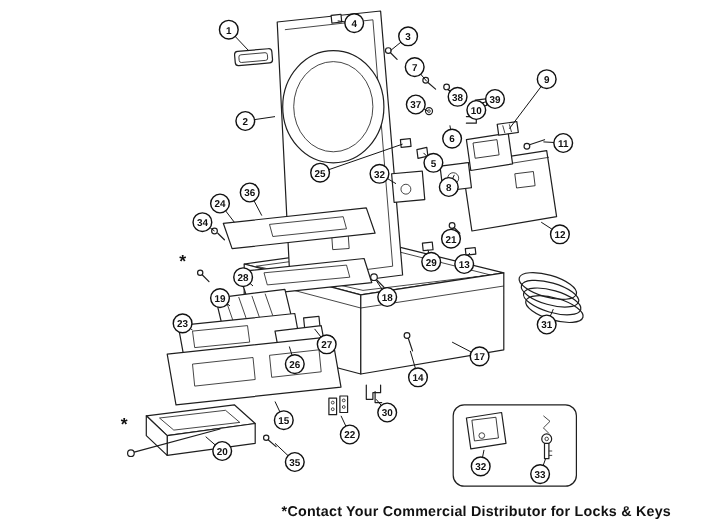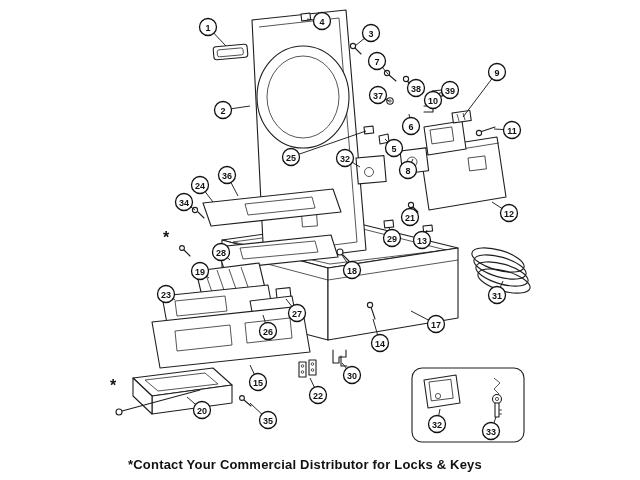--- a/index.html
+++ b/index.html
@@ -13,21 +13,21 @@
   svg{display:block;}
   .outline{fill:none;stroke:#1f1f1f;stroke-width:1.1;stroke-linejoin:round;stroke-linecap:round;}
   .solid{fill:#ffffff;stroke:#1f1f1f;stroke-width:1.1;stroke-linejoin:round;}
   .thin{fill:none;stroke:#1f1f1f;stroke-width:0.75;stroke-linejoin:round;}
   .balloon{fill:#ffffff;stroke:#111111;stroke-width:1.3;}
   .leader{stroke:#111111;stroke-width:0.9;}
   .balloon-num{font:bold 9px "Liberation Sans",sans-serif;text-anchor:middle;dominant-baseline:central;fill:#111111;}
   .asterisk-mark{font:bold 16px "Liberation Sans",sans-serif;fill:#111111;text-anchor:middle;}
   .footer-note{
     position:absolute;left:0;right:30px;bottom:8px;
-    text-align:center;font-weight:bold;font-size:13px;color:#111111;
+    text-align:right;font-weight:bold;font-size:13px;color:#111111;
     letter-spacing:0.2px;
     margin-top:24px;
   }
 </style>
 </head>
 <body>
 
 <div class="stage">
 <svg width="640" height="480" viewBox="0 0 640 480">
 

